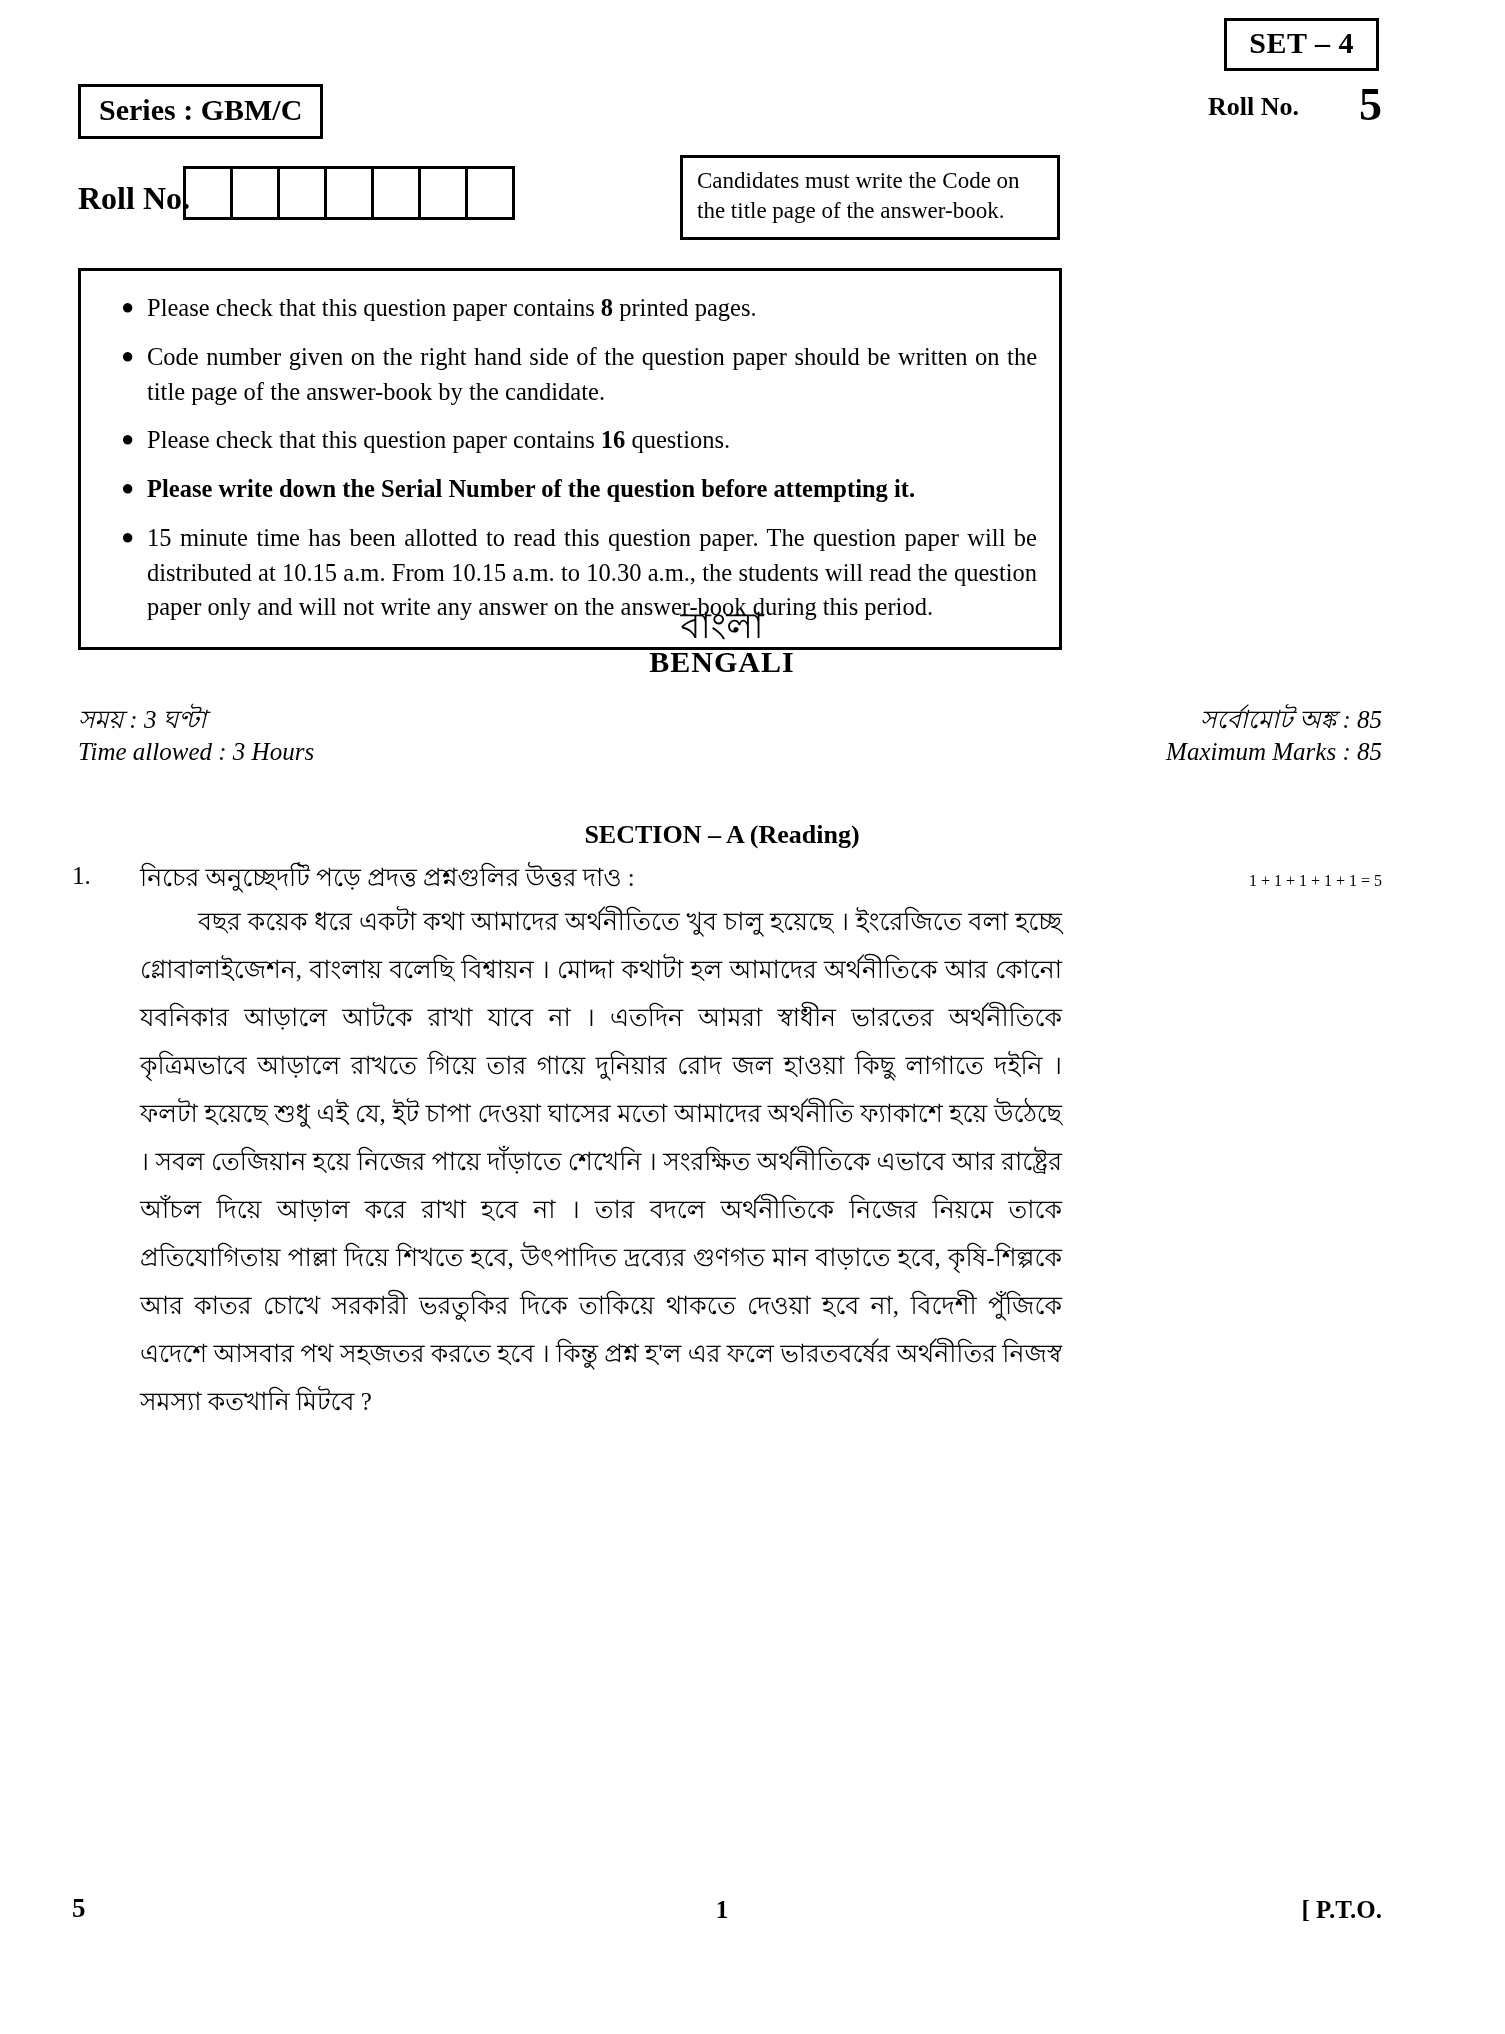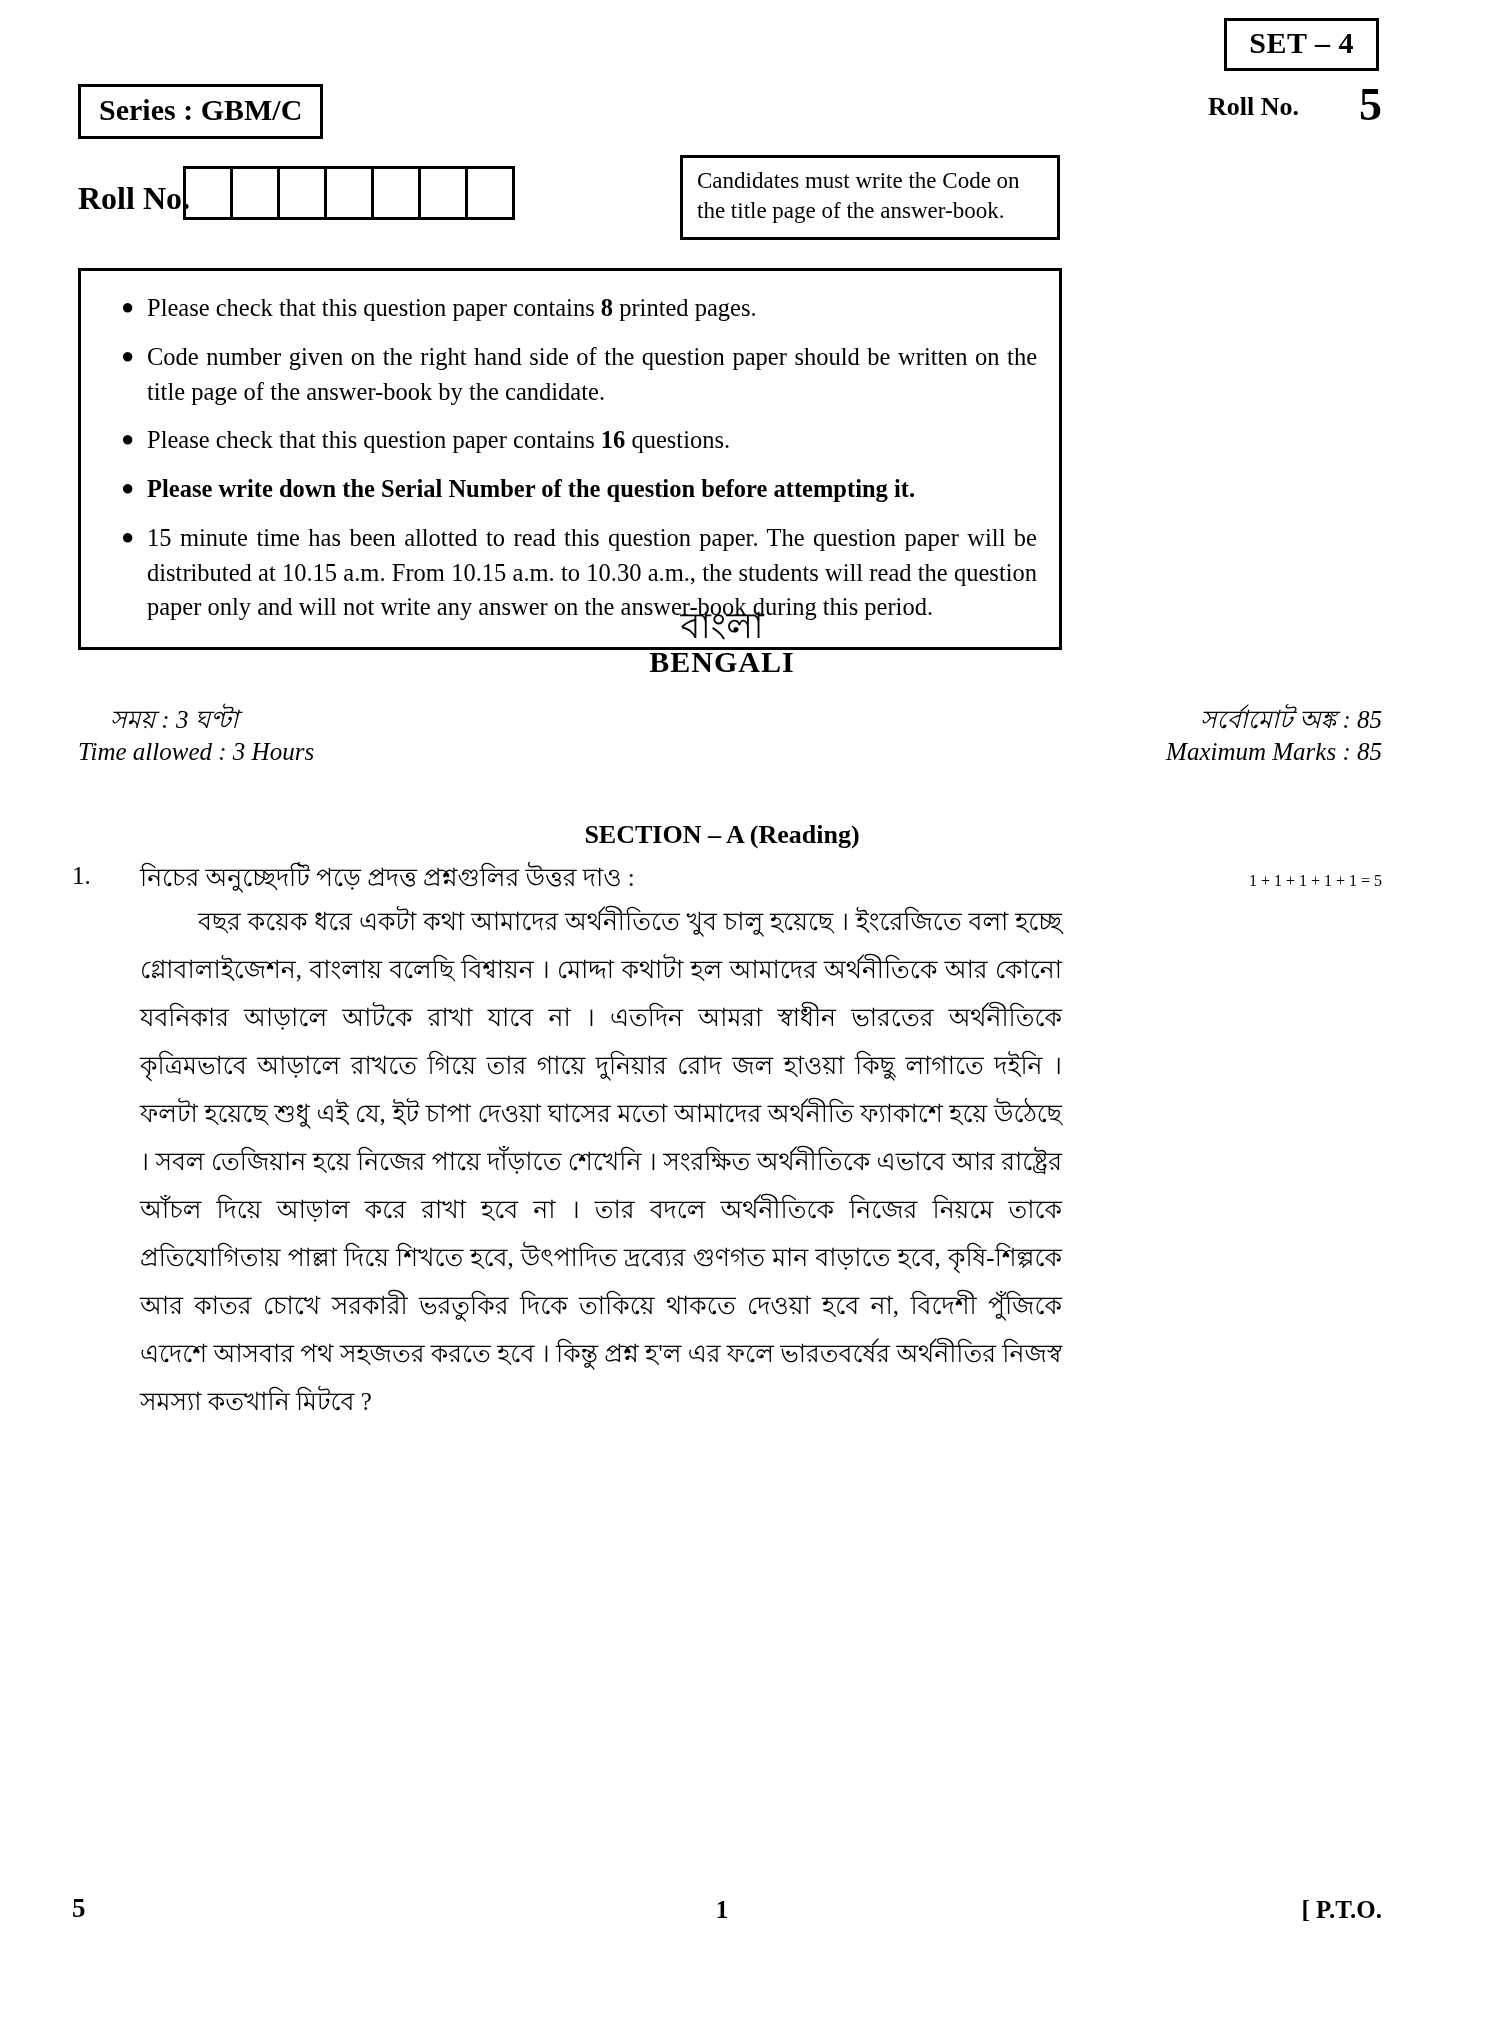--- a/index.html
+++ b/index.html
@@ -149,21 +149,20 @@
     letter-spacing: 1px;
   }
 
   
   .time-bn {
     position: absolute;
     left: 78px;
     top: 700px;
     font-size: 25px;
     font-style: italic;
-    margin-left: 32px;
   }
   .marks-bn {
     position: absolute;
     right: 62px;
     top: 700px;
     font-size: 25px;
     font-style: italic;
   }
   .time-en {
     position: absolute;

